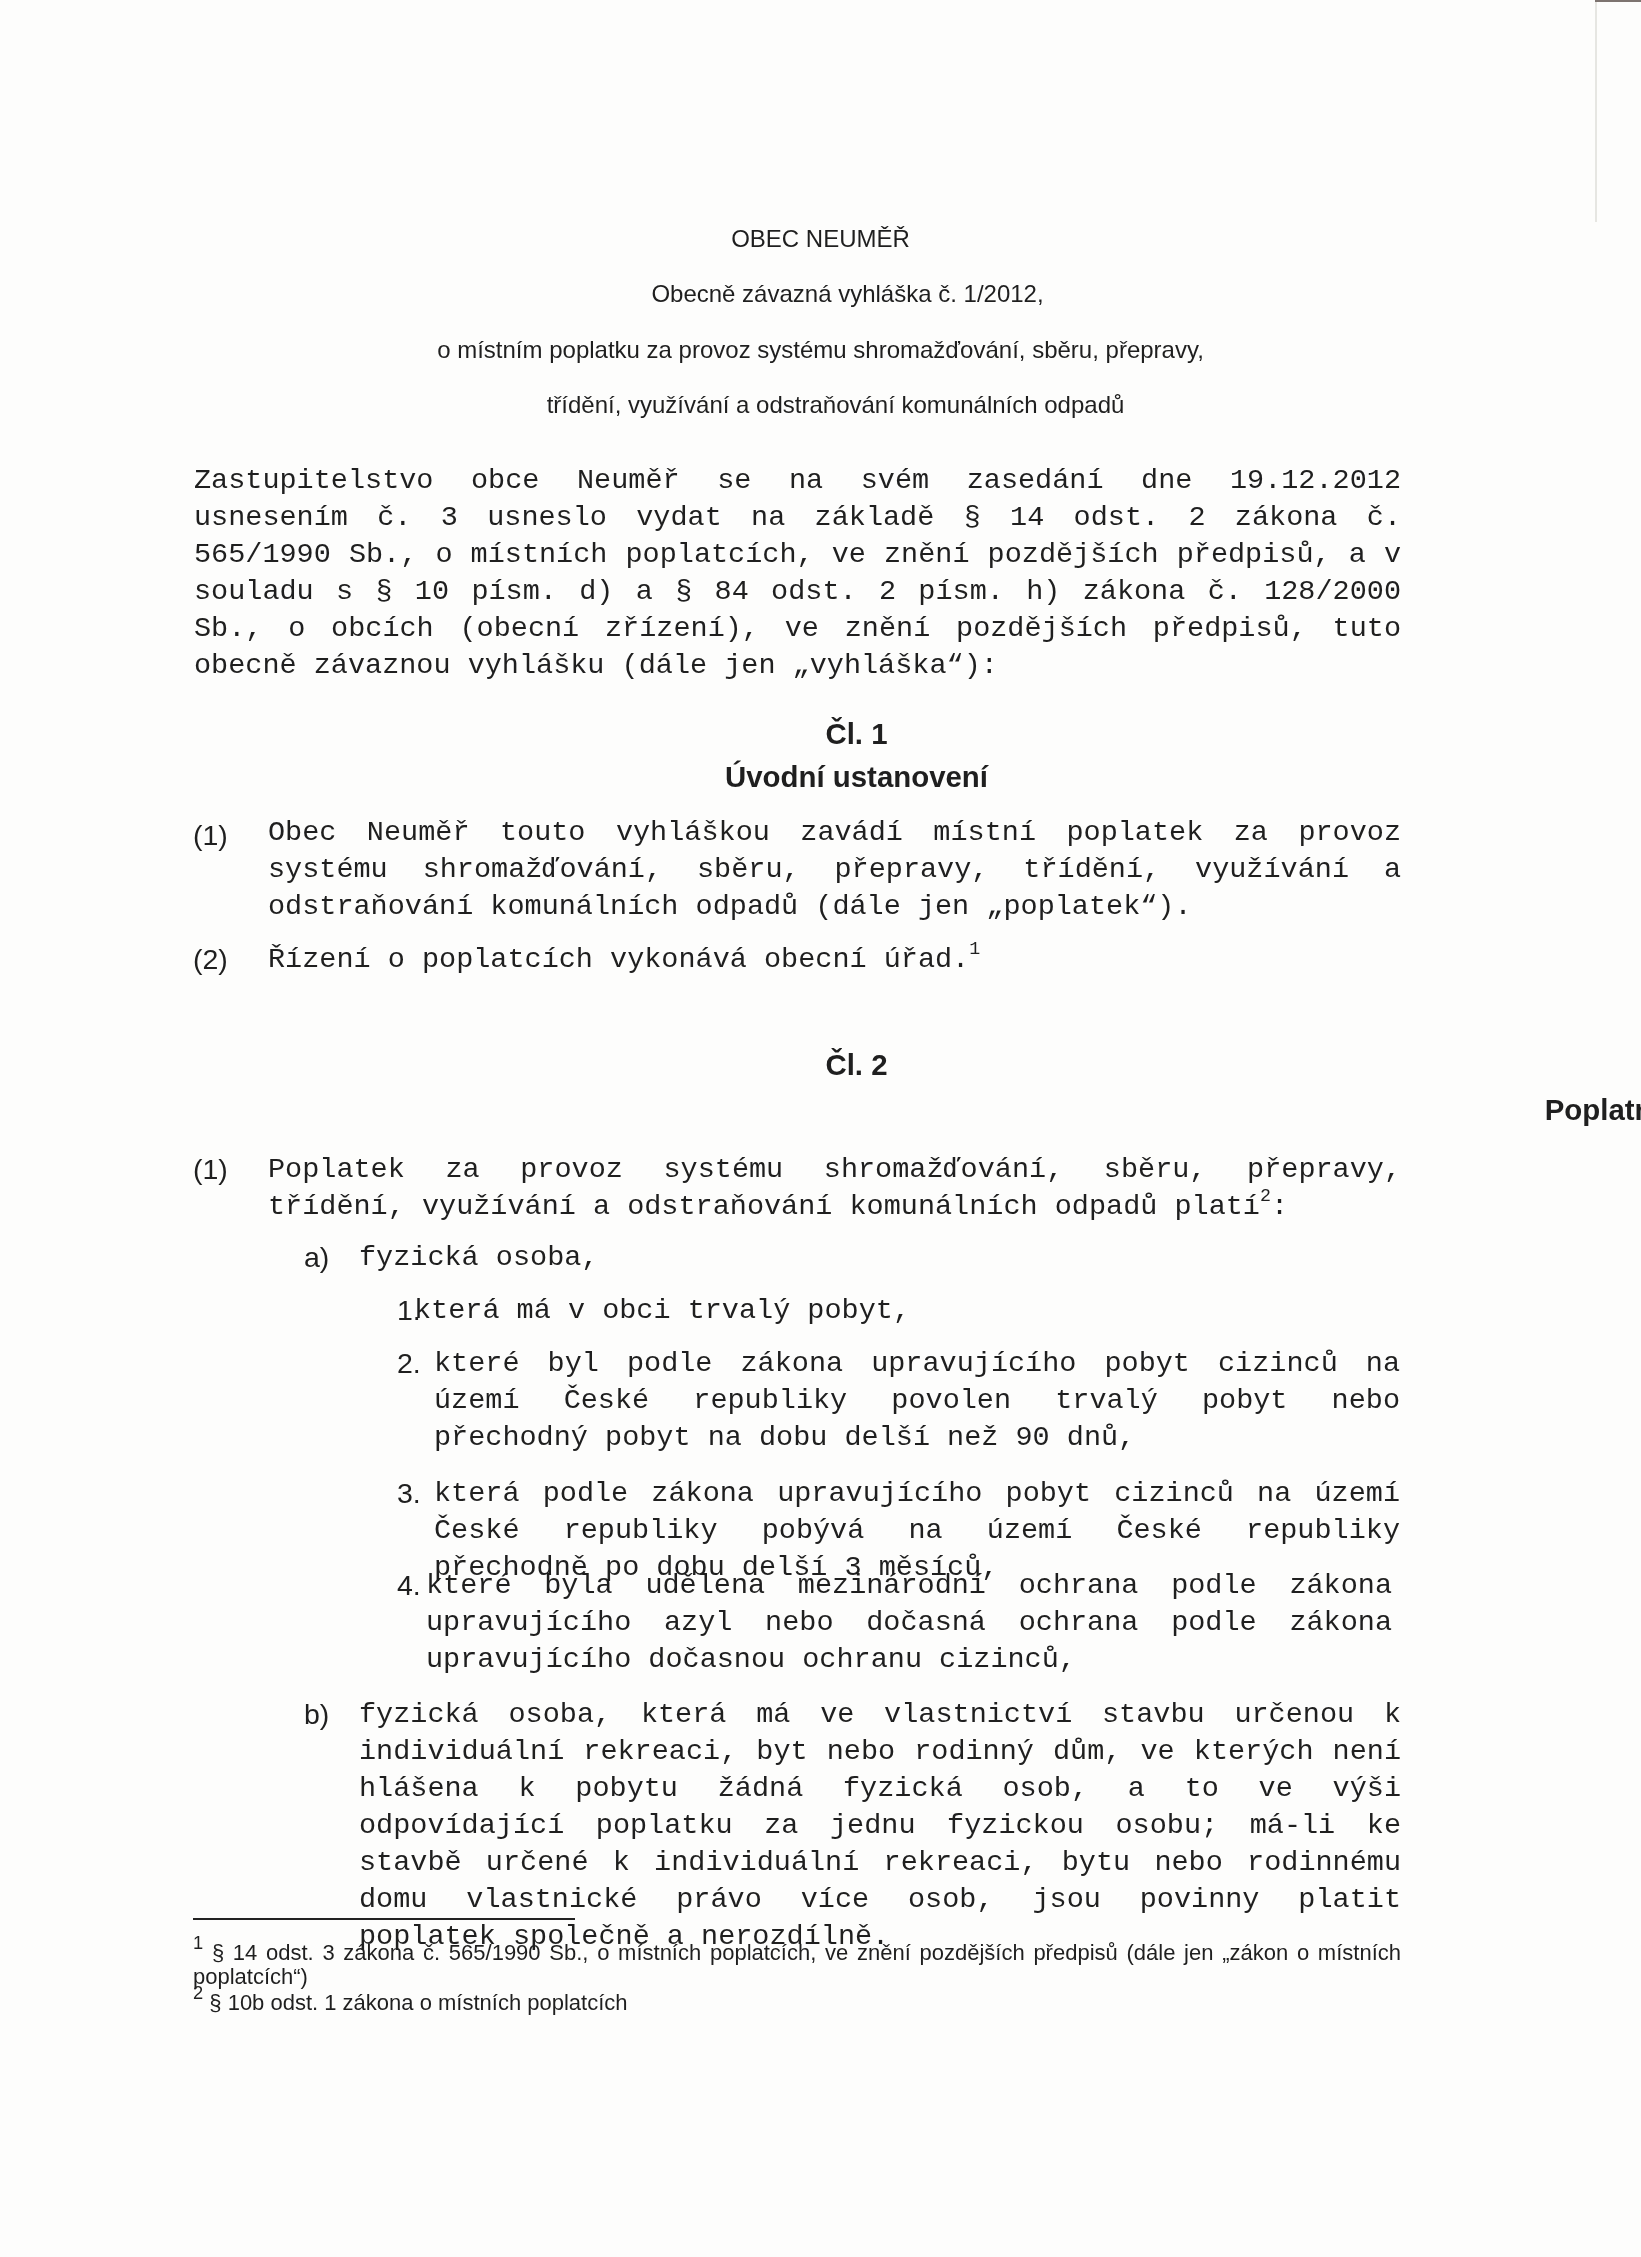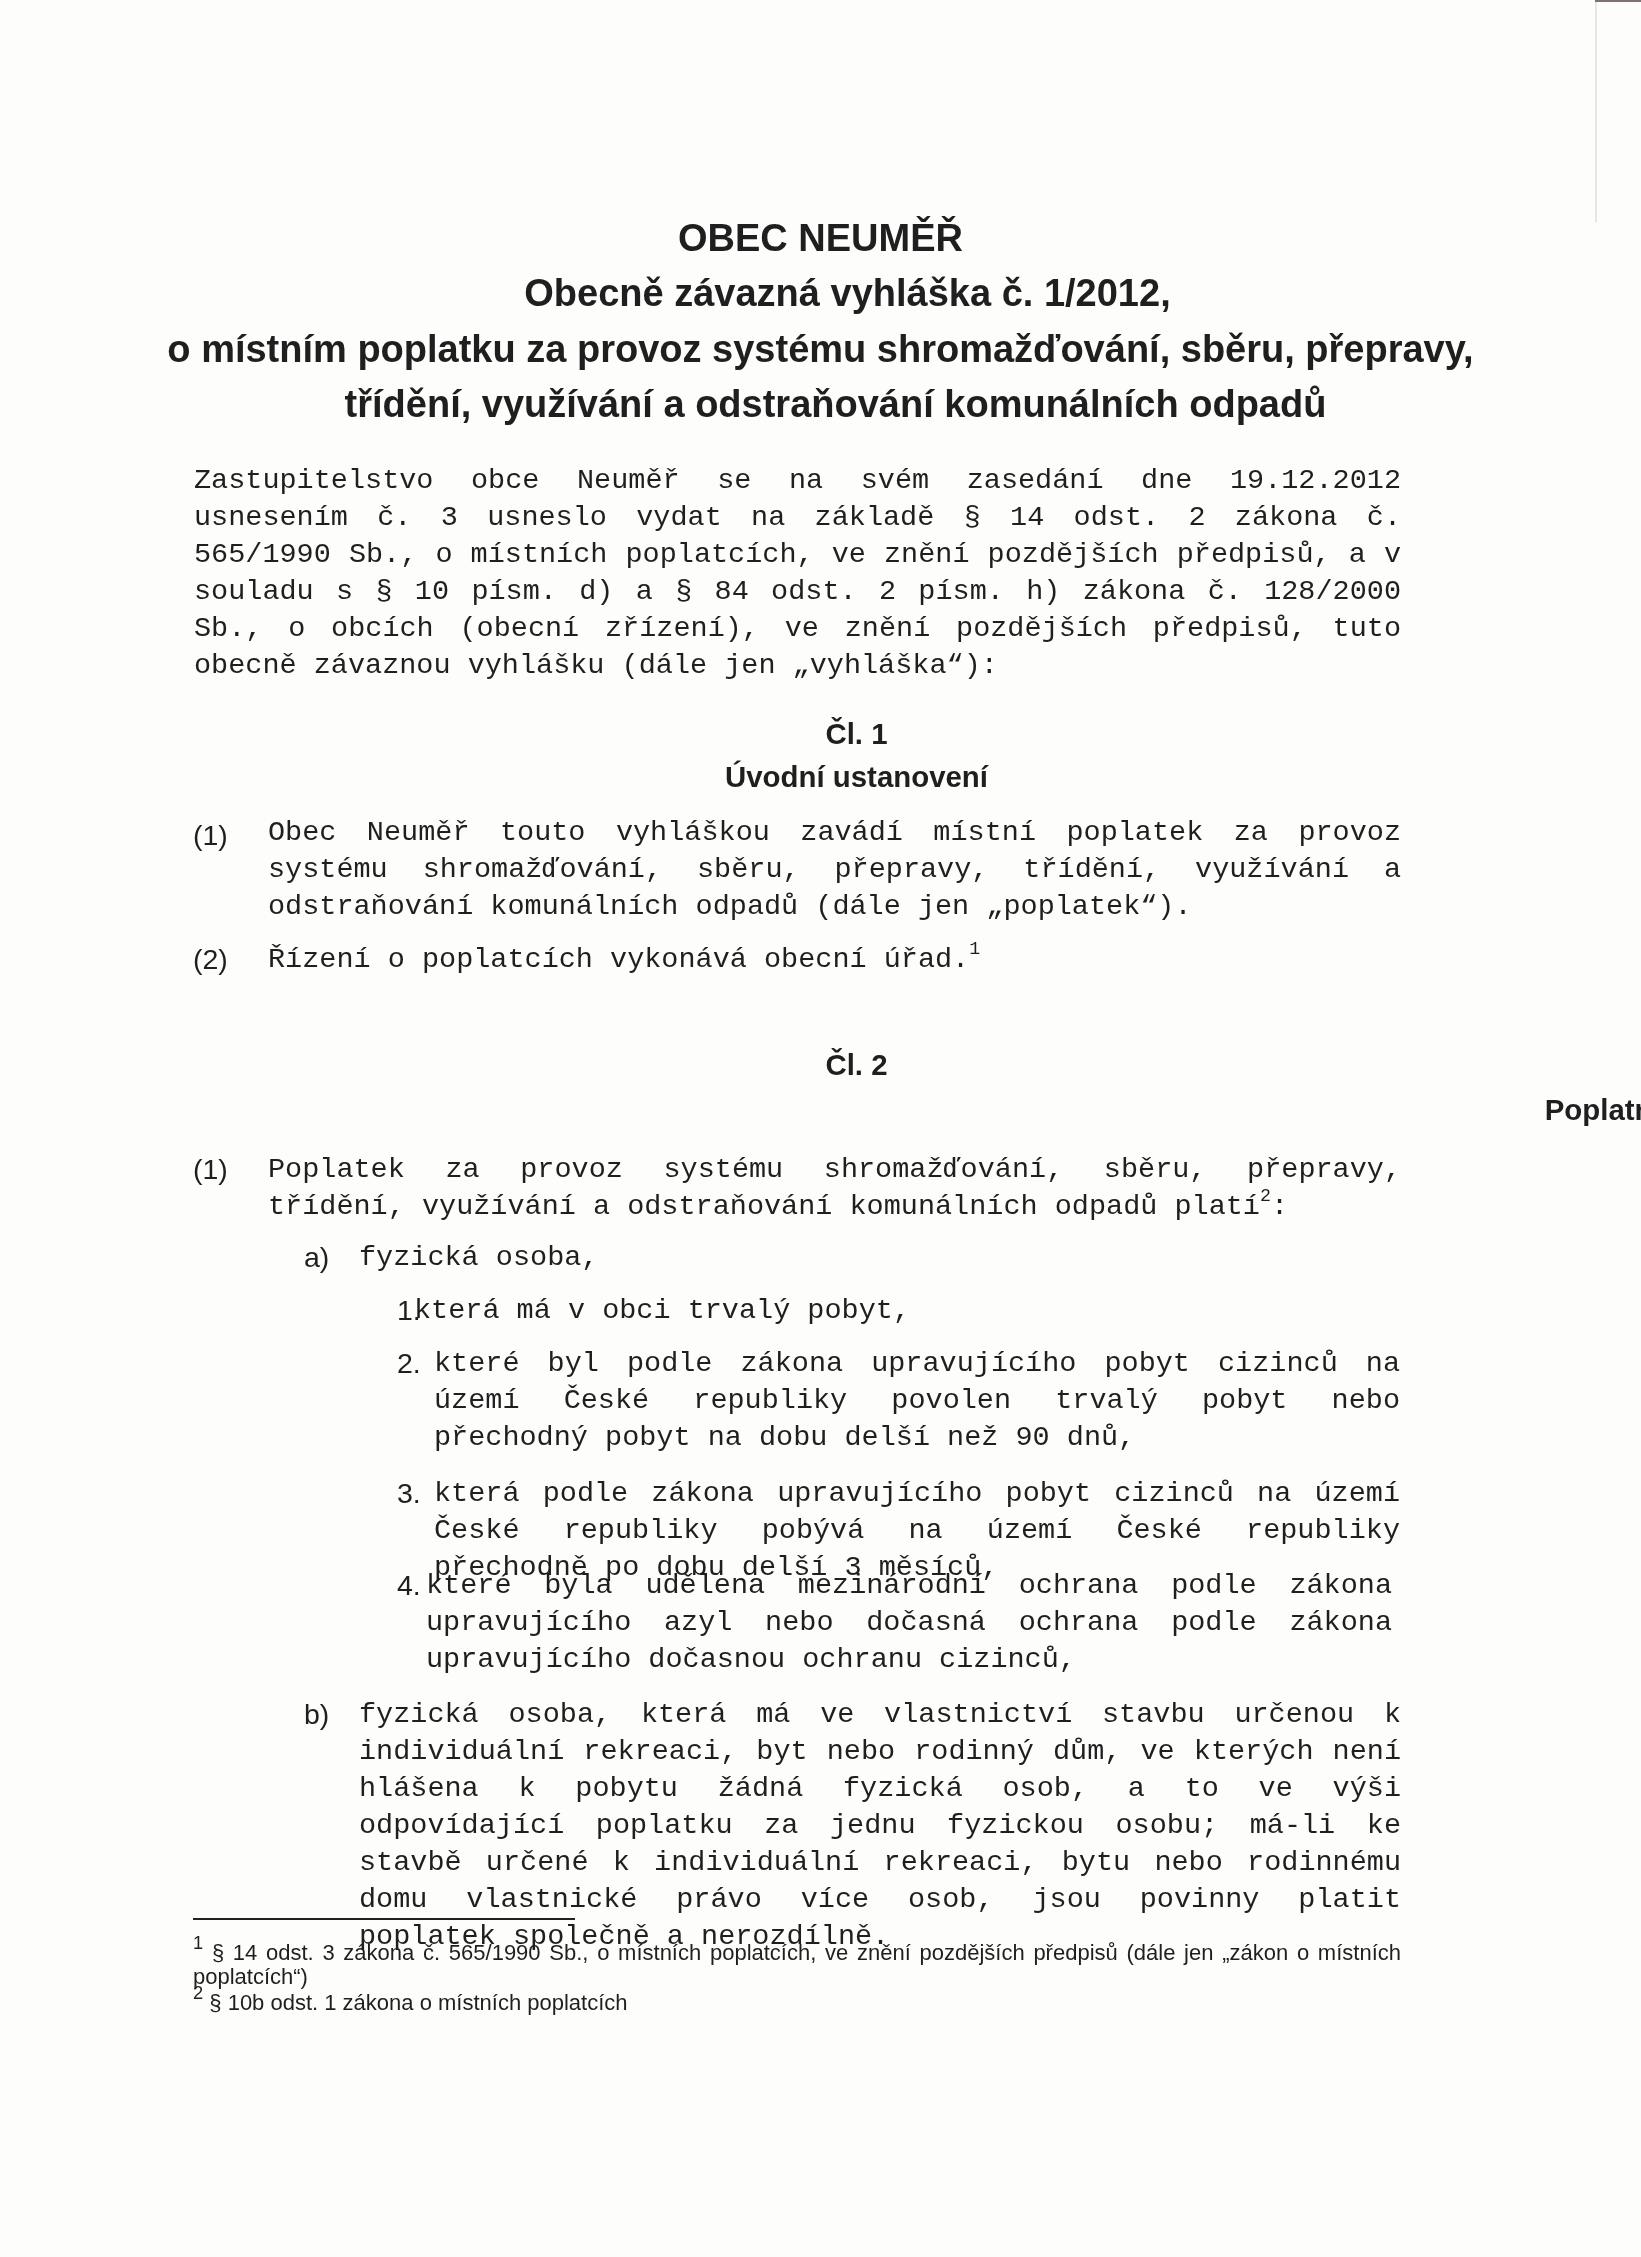--- a/index.html
+++ b/index.html
@@ -4,21 +4,21 @@
 <style>
   html, body { margin:0; padding:0; }
   body {
     width:1641px; height:2257px; background:#fdfdfc; position:relative; overflow:hidden;
     font-family:"Liberation Sans", sans-serif; color:#1f1f1f;
   }
   .scan-edge { position:absolute; left:1595px; top:0; width:1.9px; height:222px; background:#e6e6e2; }
   .scan-top { position:absolute; left:1595px; top:0; width:46px; height:1.9px; background:#7d7470; }
   .abs { position:absolute; }
   .center { left:0; width:1641px; text-align:center; }
-  .title { font-weight:bold; font-size:38px; line-height:55px; }
+  .title { font-weight:normal; font-size:24px; line-height:55px; }
   .body-text { font-size:28.5px; line-height:37px; text-align:justify; text-align-last:left;font-family:Liberation Mono, monospace; }
   .num { position:absolute; font-size:28.5px; line-height:37px; }
   .heading { font-weight:bold; font-size:29.4px; line-height:42px;padding-left:36px; }
   sup { font-size:18.3px; line-height:0; position:relative; top:-2.9px; vertical-align:super; }
   .fn { font-size:22px; line-height:24px; text-align:justify; text-align-last:left; }
   .fnrule { position:absolute; left:193px; top:1918px; width:382px; height:1.9px; background:#222; }
 </style>
 </head>
 <body>
 

